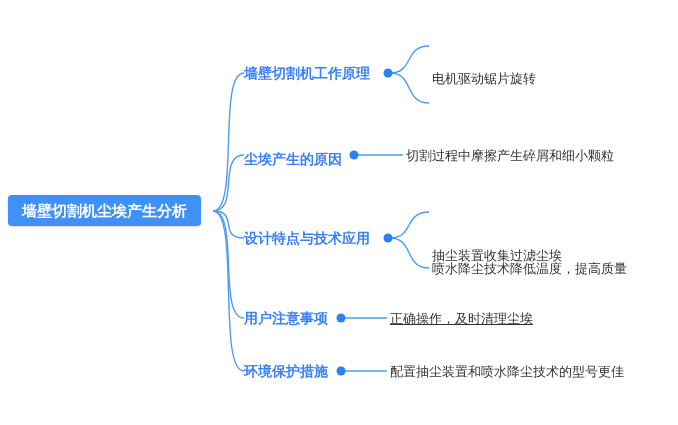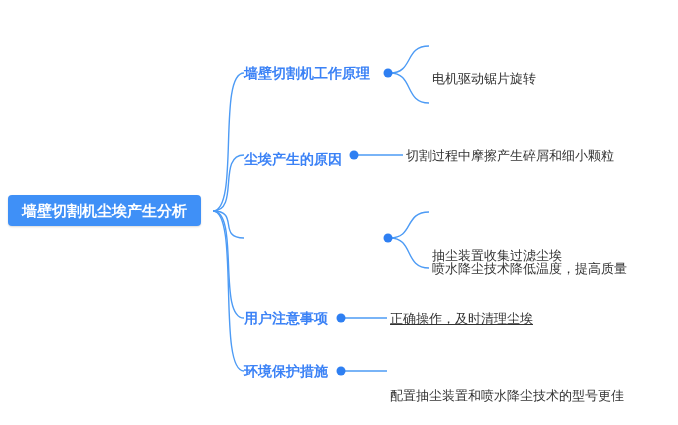--- a/index.html
+++ b/index.html
@@ -36,21 +36,21 @@
   .b2{left:244px;top:152px;}
   .b3{left:244px;top:231px;}
   .b4{left:244px;top:311px;}
   .b5{left:244px;top:364px;}
   .l1a{left:432px;top:39px;margin-top:32px;}
   .l1b{left:432px;top:96px;}
   .l2a{left:406px;top:148px;}
   .l3a{left:432px;top:205px;margin-top:43px;}
   .l3b{left:432px;top:261px;}
   .l4a{left:390px;top:311px;text-decoration:underline;}
-  .l5a{left:390px;top:364px;margin-top:24px;}
+  .l5a{left:390px;top:364px;}
 </style>
 </head>
 <body>
 
 <div class="canvas">
 
   <svg class="links" viewBox="0 0 678 425" xmlns="http://www.w3.org/2000/svg">
 
     <g stroke="#4d9bf5" stroke-width="1.4" fill="none">
       <path d="M213,211 C240,211 217,73 244,73"></path>
@@ -78,20 +78,21 @@
       <circle cx="388" cy="238" r="4.5"></circle>
       <circle cx="341" cy="318" r="4.5"></circle>
       <circle cx="341" cy="371" r="4.5"></circle>
     </g>
   </svg>
 
   <div class="root-node">墙壁切割机尘埃产生分析</div>
 
   <div class="branch-label b1">墙壁切割机工作原理</div>
   <div class="branch-label b2">尘埃产生的原因</div>
+  <div class="branch-label b3">设计特点与技术应用</div>
   <div class="branch-label b4">用户注意事项</div>
   <div class="branch-label b5">环境保护措施</div>
 
   <div class="leaf-label l1a">电机驱动锯片旋转</div>
   <div class="leaf-label l2a">切割过程中摩擦产生碎屑和细小颗粒</div>
   <div class="leaf-label l3a">抽尘装置收集过滤尘埃</div>
   <div class="leaf-label l3b">喷水降尘技术降低温度，提高质量</div>
   <div class="leaf-label l4a">正确操作，及时清理尘埃</div>
   <div class="leaf-label l5a">配置抽尘装置和喷水降尘技术的型号更佳</div>
 

